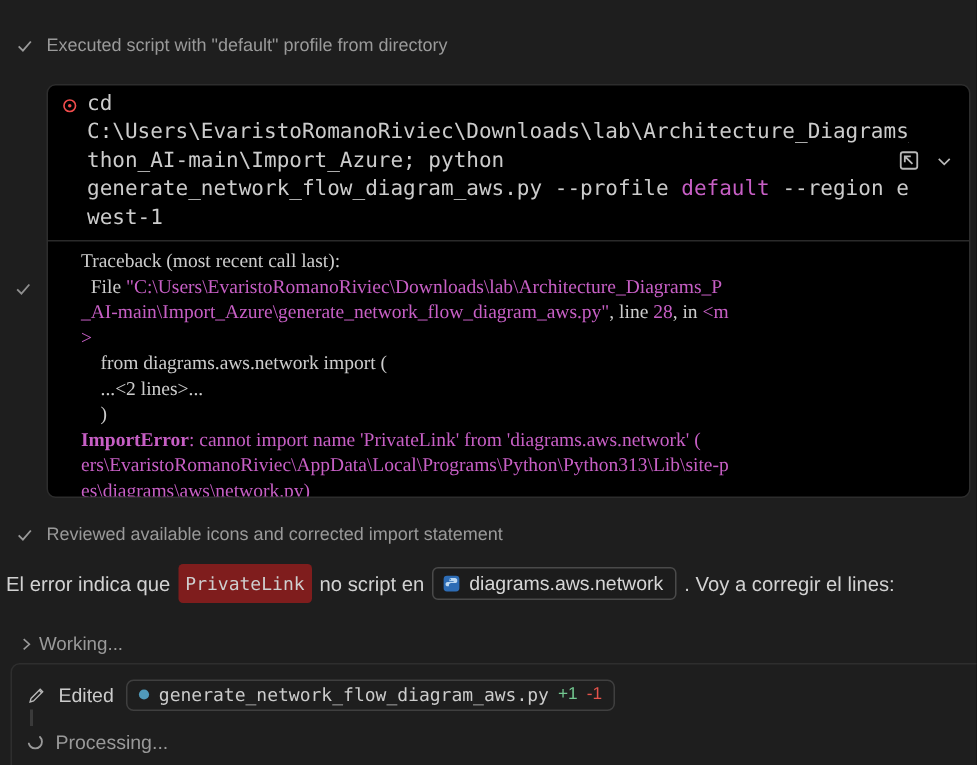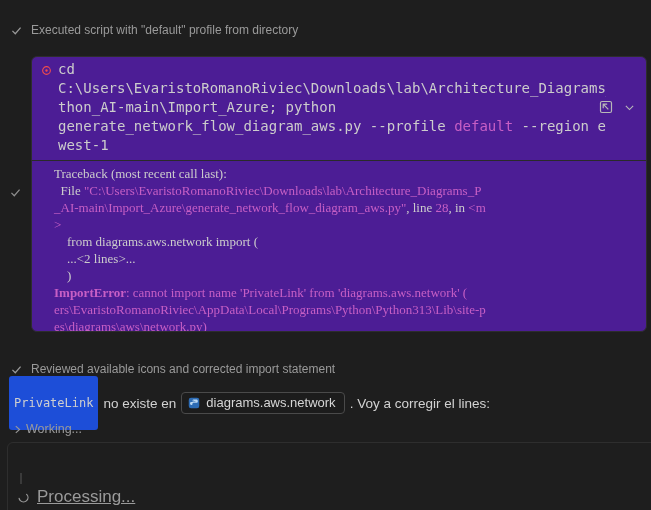--- a/index.html
+++ b/index.html
@@ -3,54 +3,54 @@
 <meta charset="utf-8">
 <style>
   html,body{margin:0;padding:0;background:#1e1e1e;}
   body{width:651px;height:510px;position:relative;overflow:hidden;
        font-family:"Liberation Sans",sans-serif;color:#cccccc;}
   .abs{position:absolute;}
   .status-row{display:flex;align-items:center;gap:8px;color:#9a9a9a;font-size:12px;}
   .icon{display:inline-flex;align-items:center;justify-content:center;flex:0 0 auto;}
 
   
-  .term-card{left:31px;top:56px;width:616px;height:276px;background:#4c1d95;
+  .term-card{left:31px;top:56px;width:616px;height:276px;background:#000000;
              border:1px solid #2d2d2d;border-radius:6px;box-sizing:border-box;overflow:hidden;}
   .cmd-area{position:relative;padding:3px 40px 5px 26px;}
   .gutter-icon{position:absolute;left:9px;top:8px;}
   pre{margin:0;white-space:pre;overflow:hidden;}
   .cmd-pre{font-family:"DejaVu Sans Mono","Liberation Mono",monospace;font-size:14px;line-height:19px;color:#cccccc;}
   .out-pre{font-family:Liberation Serif, serif;font-size:13px;line-height:17px;color:#cccccc;padding:4px 0 6px 22px;}
   .term-divider{height:1px;background:#2a2a2a;width:100%;}
   .c-fg{color:#cccccc;}
   .c-pink{color:#c75fc5;text-align:right;}
   .c-pinkBold{color:#c75fc5;font-weight:bold;text-align:right;}
   .cmd-actions{position:absolute;right:10px;top:42px;display:flex;align-items:center;gap:9px;}
   .cmd-actions .icon{cursor:pointer;}
 
   
   .msg{left:4px;top:376px;display:flex;align-items:center;font-size:13.5px;color:#d2d2d2;white-space:pre;}
   .code-chip{font-family:"DejaVu Sans Mono","Liberation Mono",monospace;font-size:12px;color:#cfcfcf;
-             background:#1d4ed8;border-radius:3px;padding:20px 5px;margin:0 5px;}
+             background:#7f1d1d;border-radius:3px;padding:6px 5px;margin:0 5px;}
   .file-ref-chip{display:inline-flex;gap:6px;border:1px solid #4a4a4a;border-radius:4px;
                  padding:2px 8px 3px 6px;margin:0 5px;background:#1c1c1c;cursor:pointer;color:#d6d6d6;font-size:13px;}
 
   
   .working-row{left:12px;top:422px;display:flex;align-items:center;gap:3px;color:#9a9a9a;font-size:12.5px;cursor:pointer;}
 
   
   .tool-card{left:7px;top:442px;width:653px;height:80px;border:1px solid #2e2e2e;border-radius:6px;box-sizing:border-box;}
   .edited-row{position:absolute;left:10px;top:10px;display:flex;align-items:center;gap:8px;font-size:13px;color:#cccccc;}
   .file-chip{display:inline-flex;align-items:center;gap:6px;border:1px solid #3f3f3f;border-radius:5px;
              padding:2px 8px 3px 7px;cursor:pointer;}
   .file-chip .fname{font-family:"DejaVu Sans Mono","Liberation Mono",monospace;font-size:12px;color:#cccccc;}
   .diff-add{color:#73c991;font-size:11.5px;}
   .diff-del{color:#e5534b;font-size:11.5px;}
   .connector{left:20px;top:473px;width:2px;height:11px;background:#3a3a3a;}
-  .processing-row{position:absolute;left:9px;top:44px;display:flex;align-items:center;gap:7px;color:#9a9a9a;font-size:17px;text-decoration:underline;}
+  .processing-row{position:absolute;left:9px;top:44px;display:flex;align-items:center;gap:7px;color:#9a9a9a;font-size:13px;}
 </style>
 </head>
 <body>
 
 <div class="abs status-row" style="left:10px;top:23px;">
   <span class="icon">
     <svg width="13" height="13" viewBox="0 0 16 16">
         <path d="M3 8.5 L6.5 12 L13 4.5" fill="none" stroke="#9a9a9a" stroke-width="1.5"></path>
       </svg>
   </span>
@@ -83,32 +83,33 @@
   <div class="term-divider"></div>
   <pre class="out-pre" id="out-pre"><div><span class="c-fg">Traceback (most recent call last):</span></div><div><span class="c-fg">  File </span><span class="c-pink">"C:\Users\EvaristoRomanoRiviec\Downloads\lab\Architecture_Diagrams_P</span></div><div><span class="c-pink">_AI-main\Import_Azure\generate_network_flow_diagram_aws.py"</span><span class="c-fg">, line </span><span class="c-pink">28</span><span class="c-fg">, in </span><span class="c-pink">&lt;m</span></div><div><span class="c-pink">&gt;</span></div><div><span class="c-fg">    from diagrams.aws.network import (</span></div><div><span class="c-fg">    ...&lt;2 lines&gt;...</span></div><div><span class="c-fg">    )</span></div><div><span class="c-pinkBold">ImportError</span><span class="c-pink">: cannot import name 'PrivateLink' from 'diagrams.aws.network' (</span></div><div><span class="c-pink">ers\EvaristoRomanoRiviec\AppData\Local\Programs\Python\Python313\Lib\site-p</span></div><div><span class="c-pink">es\diagrams\aws\network.py)</span></div></pre>
 </div>
 
 <span class="abs icon" style="left:9px;top:186px;">
   <svg width="13" height="13" viewBox="0 0 16 16">
       <path d="M3 8.5 L6.5 12 L13 4.5" fill="none" stroke="#8f8f8f" stroke-width="1.5"></path>
     </svg>
 </span>
 
-<div class="abs status-row" style="left:10px;top:362px;">
+<div class="abs status-row" style="left:10px;top:349px;">
   <span class="icon">
     <svg width="13" height="13" viewBox="0 0 16 16">
         <path d="M3 8.5 L6.5 12 L13 4.5" fill="none" stroke="#9a9a9a" stroke-width="1.5"></path>
       </svg>
   </span>
   <span>Reviewed available icons and corrected import statement</span>
 </div>
 
 <div class="abs msg">
+  <span>El error indica que</span>
   <span class="code-chip">PrivateLink</span>
-  <span>no existe en</span>
+  <span>no script en</span>
   <span class="file-ref-chip">
     <span class="icon">
       <svg width="12" height="12" viewBox="0 0 16 16">
         <rect x="1" y="1" width="14" height="14" rx="3" fill="#2d6cb5"></rect>
         <path d="M8 3.2c-2 0-1.9.9-1.9 1.9v1h3.8v.6H4.6c-1 0-1.9.6-1.9 1.9S3.5 10.5 4.6 10.5h1.1v-1c0-1 .9-1.9 1.9-1.9h3.8c.9 0 1.7-.8 1.7-1.7V5.1c0-1-.8-1.9-1.9-1.9H8z" fill="#bcd8f2"></path>
         <circle cx="6.9" cy="4.4" r=".6" fill="#2d6cb5"></circle>
       </svg>
     </span>
     <span>diagrams.aws.network</span>
   </span>
@@ -118,20 +119,38 @@
 <div class="abs working-row">
   <span class="icon">
     <svg width="11" height="11" viewBox="0 0 16 16">
         <path d="M5.5 3 L11 8 L5.5 13" fill="none" stroke="#9a9a9a" stroke-width="1.6"></path>
       </svg>
   </span>
   <span>Working...</span>
 </div>
 
 <div class="abs tool-card">
+  <div class="edited-row">
+    <span class="icon">
+      <svg width="13" height="13" viewBox="0 0 16 16">
+        <path d="M2.5 13.5 L3.3 10.6 L10.8 3.1 L12.9 5.2 L5.4 12.7 Z M10 4 L12 6" fill="none" stroke="#b8b8b8" stroke-width="1.1"></path>
+      </svg>
+    </span>
+    <span>Edited</span>
+    <span class="file-chip">
+      <span class="icon">
+        <svg width="8" height="8" viewBox="0 0 8 8">
+            <circle cx="4" cy="4" r="3.4" fill="#519aba"></circle>
+          </svg>
+      </span>
+      <span class="fname">generate_network_flow_diagram_aws.py</span>
+      <span class="diff-add">+1</span>
+      <span class="diff-del">-1</span>
+    </span>
+  </div>
   <div class="processing-row">
     <span class="icon">
       <svg width="13" height="13" viewBox="0 0 16 16">
         <circle cx="8" cy="8" r="5.5" fill="none" stroke="#9a9a9a" stroke-width="1.5" stroke-dasharray="20 15" stroke-linecap="round" transform="rotate(-45 8 8)"></circle>
       </svg>
     </span>
     <span>Processing...</span>
   </div>
 </div>
 <div class="abs connector"></div>

